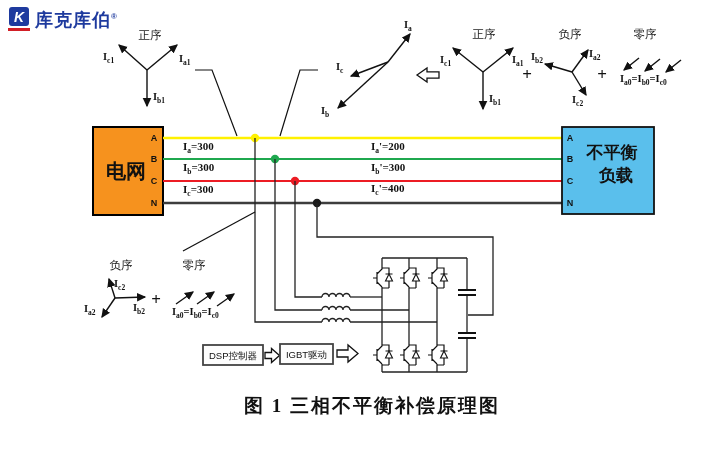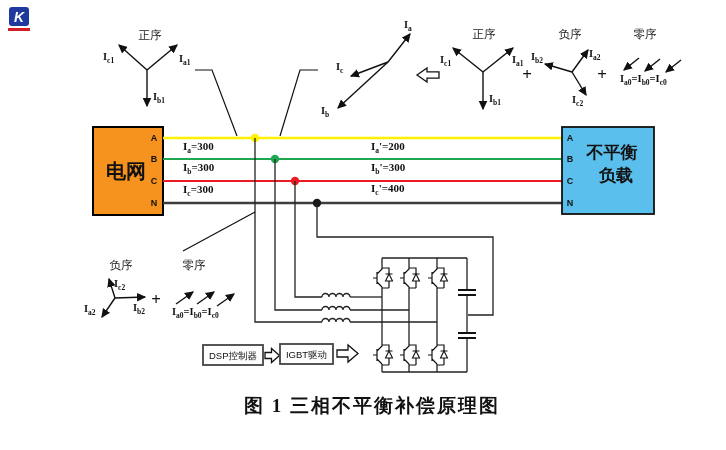--- a/index.html
+++ b/index.html
@@ -33,20 +33,21 @@
 </head>
 <body>
 
 <div class="stage">
 
   <div class="logo">
     <div class="logo-iconwrap">
       <div class="logo-badge">K</div>
       <div class="logo-bar"></div>
     </div>
+    <div class="logo-text"><span>库克库伯</span><span class="logo-reg">®</span></div>
   </div>
 
   <svg width="726" height="450" viewBox="0 0 726 450">
     <defs>
       <marker id="ah" viewBox="0 0 8 8" refX="6.5" refY="4" markerWidth="7" markerHeight="7" orient="auto">
         <path d="M0,0.5 L7.5,4 L0,7.5 Z" fill="#111"></path>
       </marker>
       <g id="igbt">
         <path class="thin" d="M0,0 V3 L-5,8 M-5,6 V18 M-5,16 L0,21 M0,21 V24 M-9,12 H-5"></path>
         <path class="thin" d="M0,2 H7 V8 M7,15 V22 M0,22 H7 M3.5,8 H10.5"></path>

